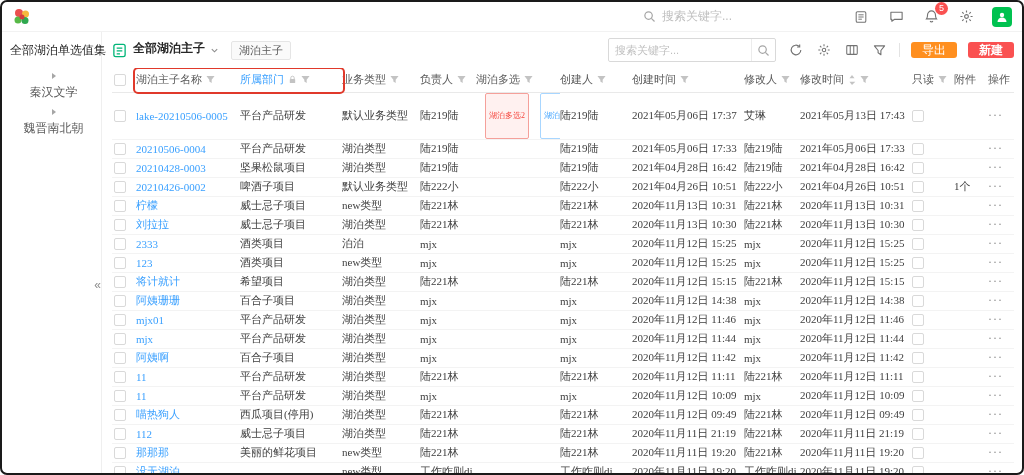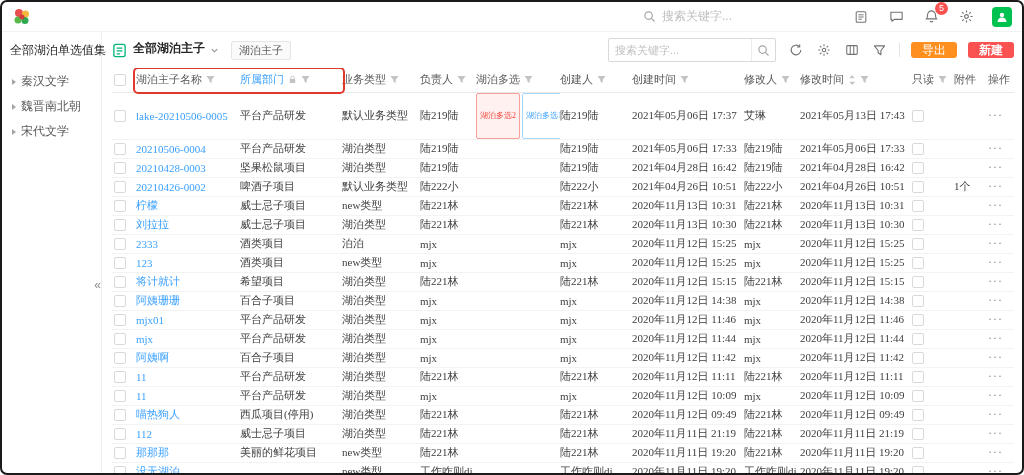--- a/index.html
+++ b/index.html
@@ -19,21 +19,21 @@
   .navbar { flex:0 0 27px; border-bottom:1px solid #ededed; display:flex; align-items:center; padding:0 12px; }
   .ws-title { font-size:12px; font-weight:bold; color:#262626; padding-right:12px; cursor:pointer; }
   #nav-items { display:flex; align-items:center; }
   .nav-item { font-size:12px; color:#404040; padding:0 13px; position:relative; cursor:pointer; display:flex; align-items:center; gap:4px; white-space:nowrap; }
   .nav-item::before { content:""; position:absolute; left:0; top:50%; transform:translateY(-50%); width:1px; height:11px; background:#e3e3e3; }
 
   
   .content { flex:1; display:flex; min-height:0; }
   .sidebar { flex:0 0 100px; width:100px; border-right:1px solid #efefef; padding:10px 6px 10px 8px; position:relative; }
   .side-title { font-size:12px; color:#262626; margin-bottom:10px; cursor:pointer; white-space:nowrap; }
-  .tree-item { display:flex; align-items:center; gap:5px; font-size:12px; color:#595959; padding:4px 0 4px 2px; cursor:pointer; white-space:nowrap; }
+  .tree-item { display:flex; align-items:center; gap:5px; font-size:12px; color:#595959; padding:4px 0 4px 2px; cursor:pointer; white-space:nowrap;flex-direction:column; }
   .tri { width:0; height:0; border-left:4px solid #a6a6a6; border-top:3.5px solid transparent; border-bottom:3.5px solid transparent; flex:0 0 auto; }
   .collapse-handle { position:absolute; right:0; top:56%; color:#8c8c8c; font-size:12px; cursor:pointer; background:#fff; line-height:12px; }
 
   .main { flex:1; min-width:0; display:flex; flex-direction:column; padding:0 8px 0 10px; }
 
   
   .toolbar { flex:0 0 36px; display:flex; align-items:center; }
   .view-icon { display:flex; align-items:center; cursor:pointer; }
   .view-title { font-size:12px; font-weight:bold; color:#262626; margin:0 5px 4px 6px; white-space:nowrap; }
   .chev { display:flex; align-items:center; }
@@ -56,21 +56,21 @@
   thead th { height:24px; font-size:11px; color:#595959; border-bottom:1px solid #e9e9e9; }
   tbody td { height:19px; font-size:11px; color:#404040; border-bottom:1px solid #f3f3f3; }
   .col-cb{width:24px; padding-left:2px;} .col-name{width:104px} .col-dept{width:102px} .col-biz{width:78px}
   .col-owner{width:56px} .col-multi{width:84px} .col-creator{width:72px} .col-ctime{width:112px}
   .col-modifier{width:56px} .col-mtime{width:112px} .col-readonly{width:42px} .col-attach{width:34px} .col-ops{width:26px}
   .th-inner { display:flex; align-items:center; gap:4px; }
   .th-inner .label.hl { color:#3aa0ff; }
   .hicon { display:flex; align-items:center; }
   .link { color:#3aa0ff; cursor:pointer; }
   .cb { display:inline-block; width:12px; height:12px; border:1px solid #d9d9d9; border-radius:2px; background:#fff; cursor:pointer; vertical-align:middle; }
-  .tag { display:inline-block; font-size:8px; line-height:12px; padding:16px 3px; border-radius:2px; margin-right:2px; vertical-align:middle; }
+  .tag { display:inline-block; font-size:8px; line-height:12px; padding:16px 3px; border-radius:2px; margin-right:2px; vertical-align:middle;margin-left:9px; }
   .tag-red  { color:#f5463d; border:1px solid #f5a09a; background:#fff1f0; }
   .tag-blue { color:#3aa0ff; border:1px solid #a8d6ff; background:#fff; }
   .dots { color:#8c8c8c; letter-spacing:1px; cursor:pointer; font-size:12px; }
   .annotation-box { position:absolute; left:21px; top:-1px; width:212px; height:27px; border:2px solid #e0392b; border-radius:5px; pointer-events:none; }
 </style>
 </head>
 <body>
 
 <div class="screen">
 
@@ -134,24 +134,20 @@
       <div class="side-title">全部湖泊单选值集</div>
       <div id="side-tree">
           <div class="tree-item">
             <span class="tri"></span>
             <span>秦汉文学</span>
           </div>
           <div class="tree-item">
             <span class="tri"></span>
             <span>魏晋南北朝</span>
           </div>
-          <div class="tree-item">
-            <span class="tri"></span>
-            <span>宋代文学</span>
-          </div>
         </div>
       <span class="collapse-handle">«</span>
     </div>
 
     <div class="main">
 
       <div class="toolbar">
         <span class="view-icon">
           <svg width="15" height="15" viewBox="0 0 16 16">
               <rect x="2" y="1.5" width="12" height="13" rx="2" fill="none" stroke="#00b578" stroke-width="1.4"></rect>

